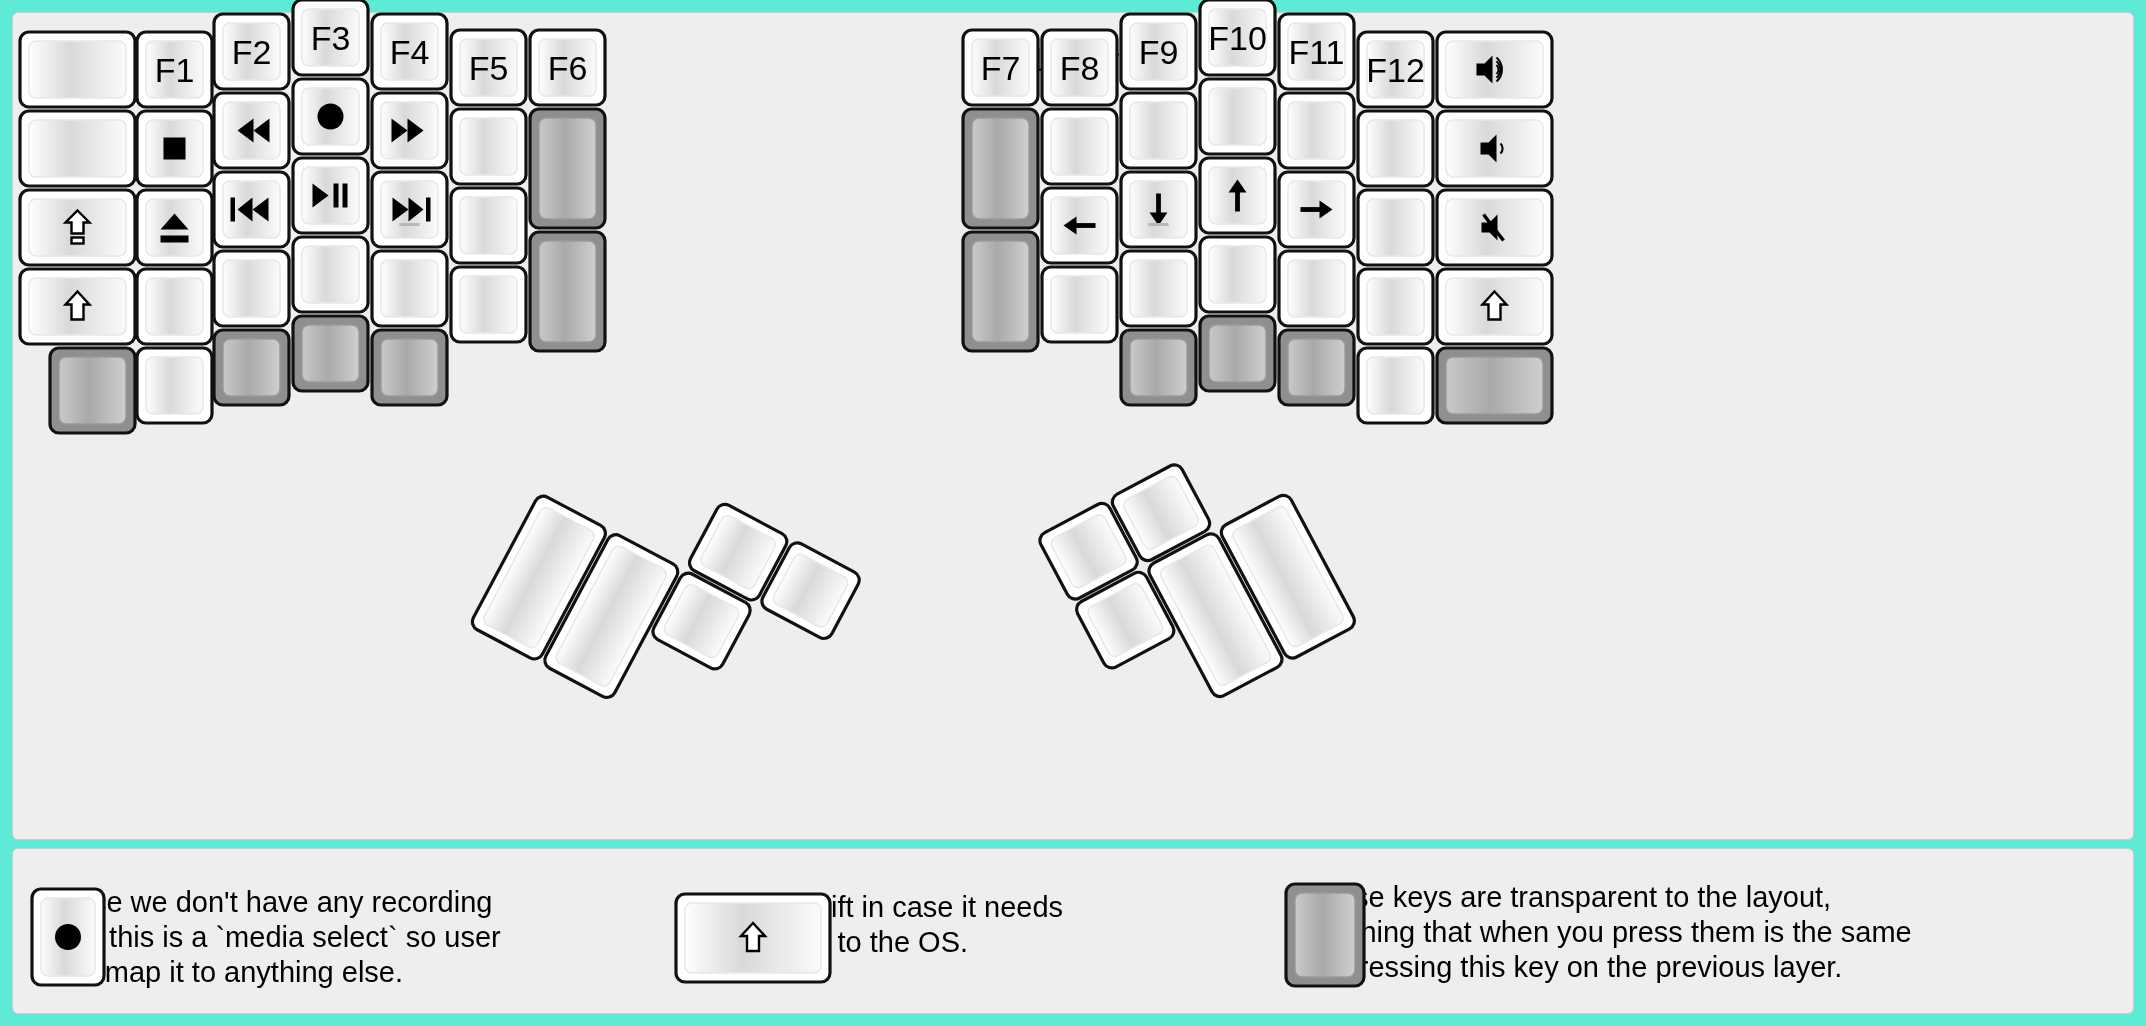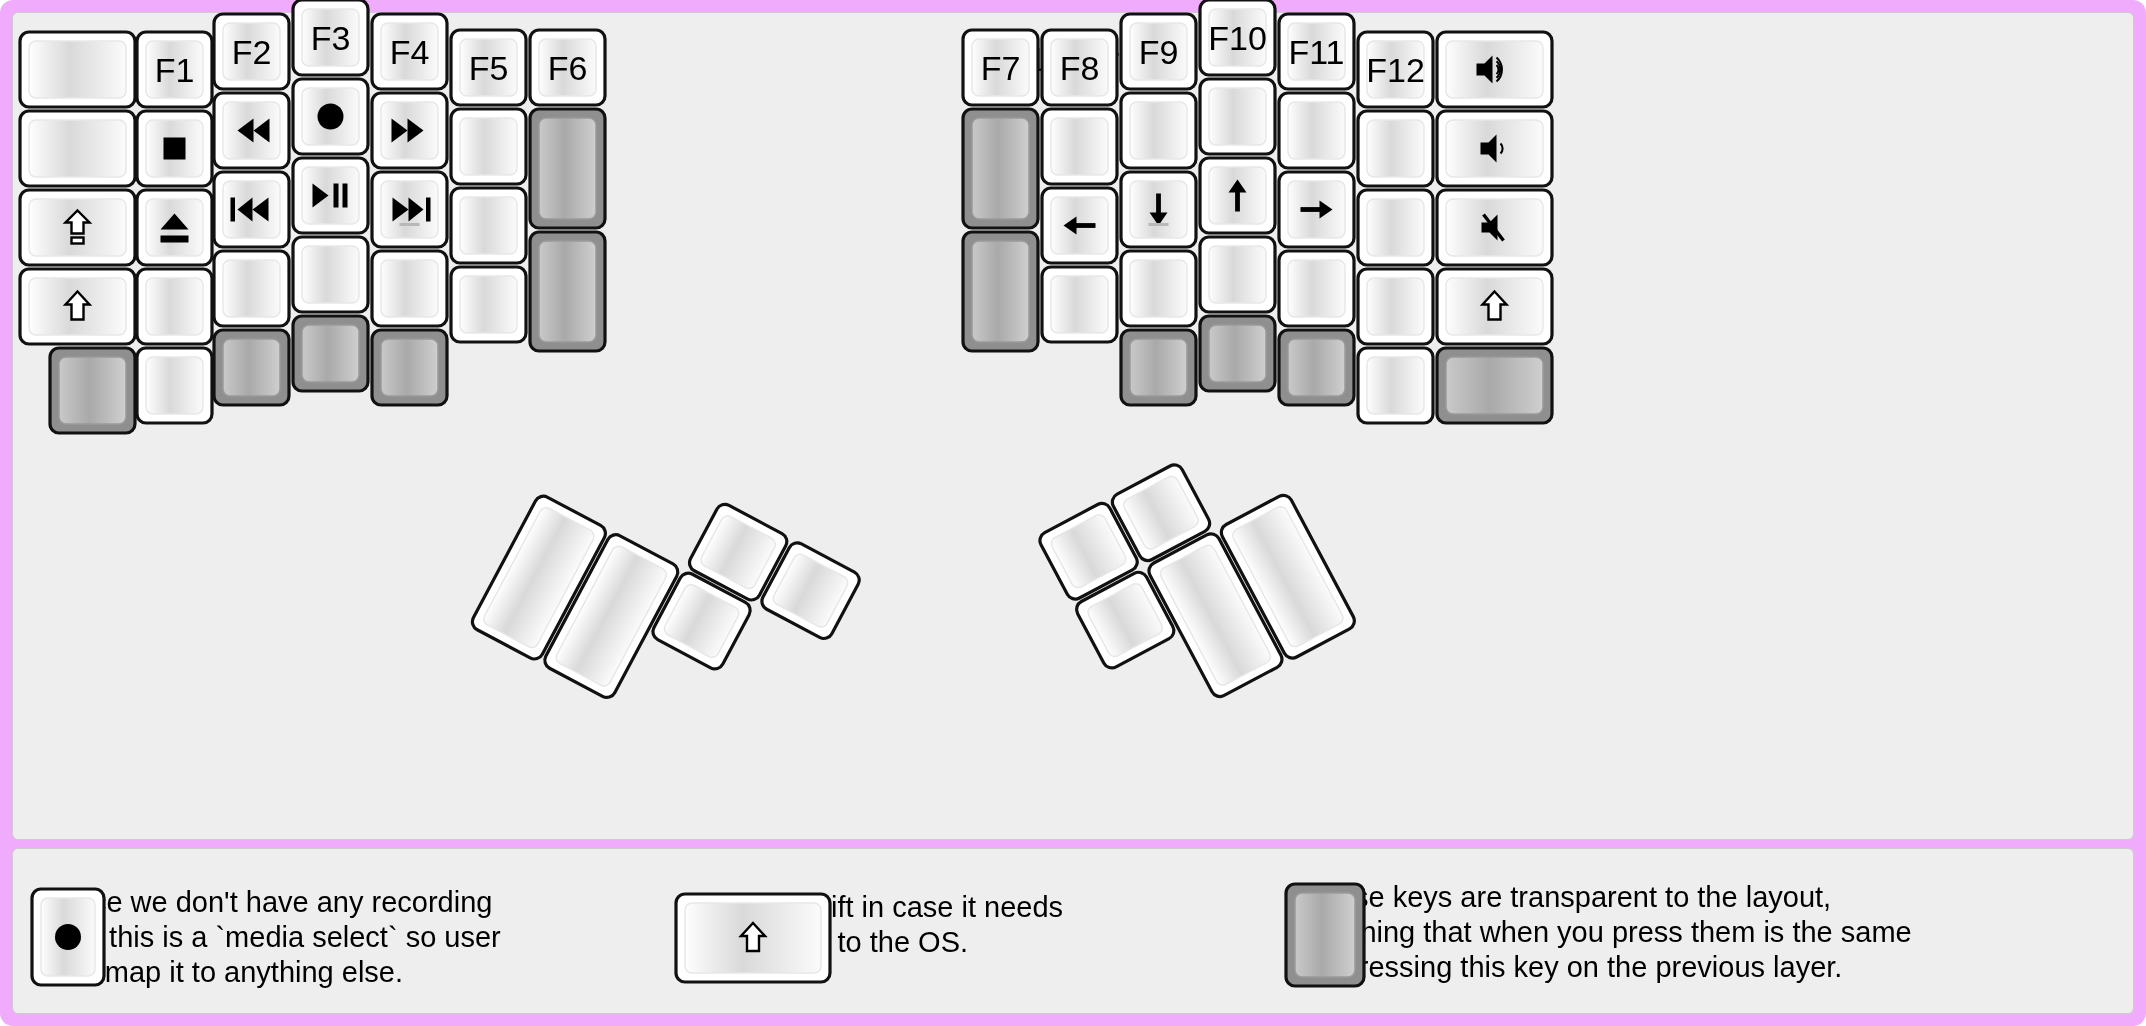--- a/index.html
+++ b/index.html
@@ -2,21 +2,21 @@
 <html><head>
 <meta charset="utf-8">
 <title>fn Layer</title>
 <style>
   html,body{margin:0;padding:0;background:#ffffff;}
   body{
     width:2146px;height:1026px;
     font-family:"Liberation Sans", sans-serif;
     overflow:hidden;
   }
-  #root{position:relative;width:2146px;height:1026px;background:#f0abfc;border-radius:13px;}
+  #root{position:relative;width:2146px;height:1026px;background:#5eead4;}
 
   .panel{
     position:absolute;
     background:#eeeeee;
     border:1px solid #cccccc;
     border-radius:6px;
     box-sizing:border-box;
   }
   #board-panel{left:12px;top:12px;width:2122px;height:828px;}
   #legend-panel{left:12px;top:848px;width:2122px;height:166px;}

